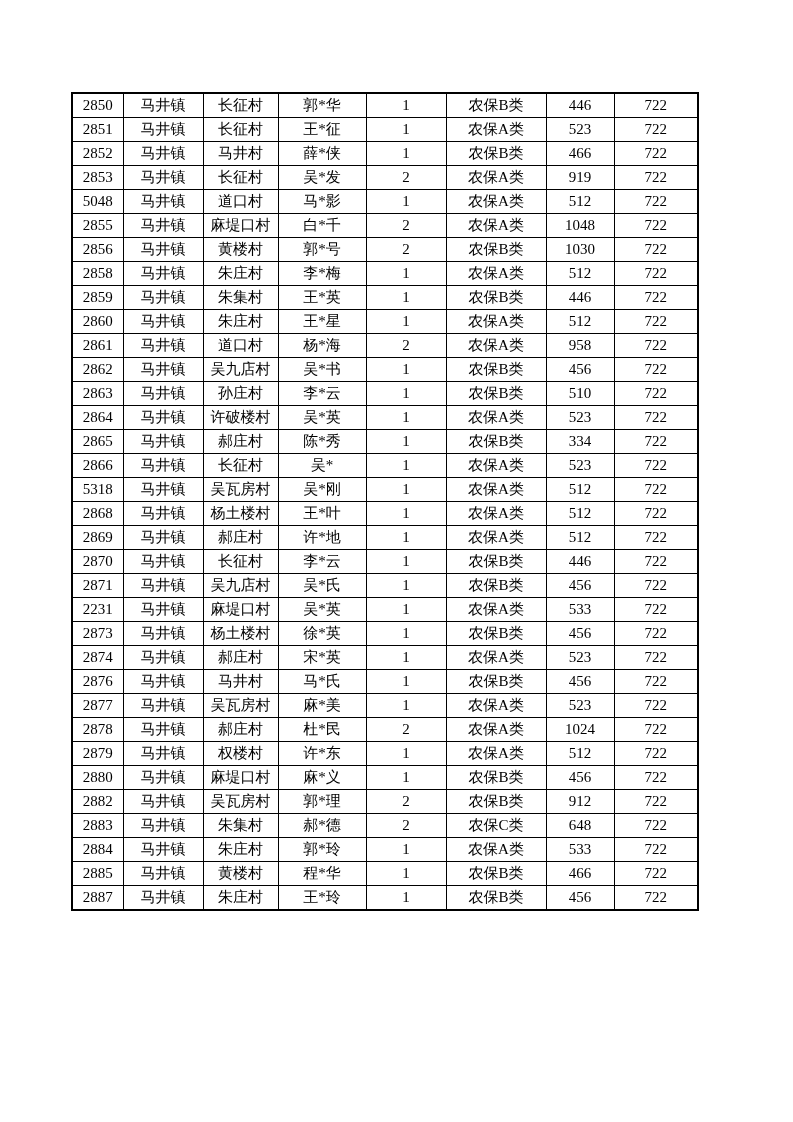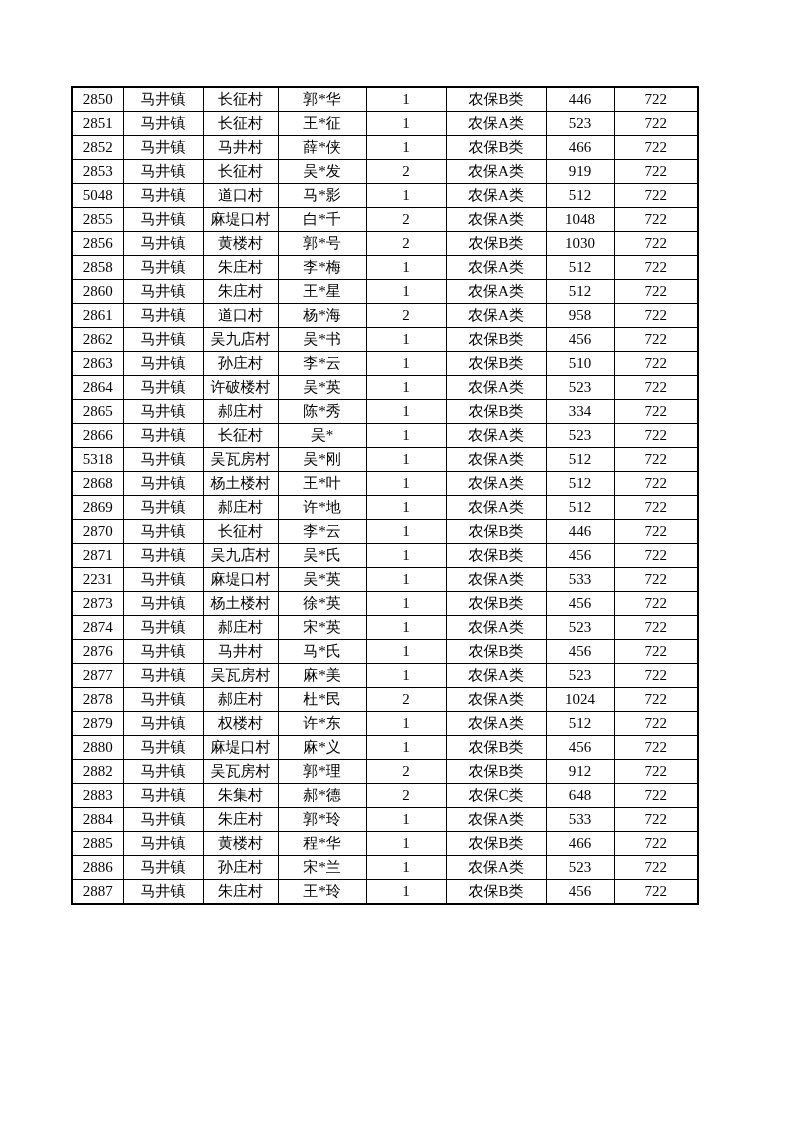--- a/index.html
+++ b/index.html
@@ -8,21 +8,21 @@
     width: 793px;
     height: 1122px;
     background: #ffffff;
     font-family: "Liberation Serif", "DejaVu Serif", serif;
     color: #000000;
     overflow: hidden;
   }
   table.data-table {
     position: absolute;
     left: 71px;
-    top: 86px;
+    top: 92px;
     border-collapse: collapse;
     table-layout: fixed;
     border: 2px solid #000000;
   }
   table.data-table td {
     border: 1px solid #000000;
     text-align: center;
     vertical-align: middle;
     font-size: 15px;
     height: 23px;
@@ -129,20 +129,30 @@
           <td>2858</td>
           <td>马井镇</td>
           <td>朱庄村</td>
           <td>李*梅</td>
           <td>1</td>
           <td>农保A类</td>
           <td>512</td>
           <td>722</td>
         </tr>
         <tr>
+          <td>2859</td>
+          <td>马井镇</td>
+          <td>朱集村</td>
+          <td>王*英</td>
+          <td>1</td>
+          <td>农保B类</td>
+          <td>446</td>
+          <td>722</td>
+        </tr>
+        <tr>
           <td>2860</td>
           <td>马井镇</td>
           <td>朱庄村</td>
           <td>王*星</td>
           <td>1</td>
           <td>农保A类</td>
           <td>512</td>
           <td>722</td>
         </tr>
         <tr>
@@ -366,30 +376,20 @@
           <td>722</td>
         </tr>
         <tr>
           <td>2885</td>
           <td>马井镇</td>
           <td>黄楼村</td>
           <td>程*华</td>
           <td>1</td>
           <td>农保B类</td>
           <td>466</td>
-          <td>722</td>
-        </tr>
-        <tr>
-          <td>2886</td>
-          <td>马井镇</td>
-          <td>孙庄村</td>
-          <td>宋*兰</td>
-          <td>1</td>
-          <td>农保A类</td>
-          <td>523</td>
           <td>722</td>
         </tr>
         <tr>
           <td>2887</td>
           <td>马井镇</td>
           <td>朱庄村</td>
           <td>王*玲</td>
           <td>1</td>
           <td>农保B类</td>
           <td>456</td>

